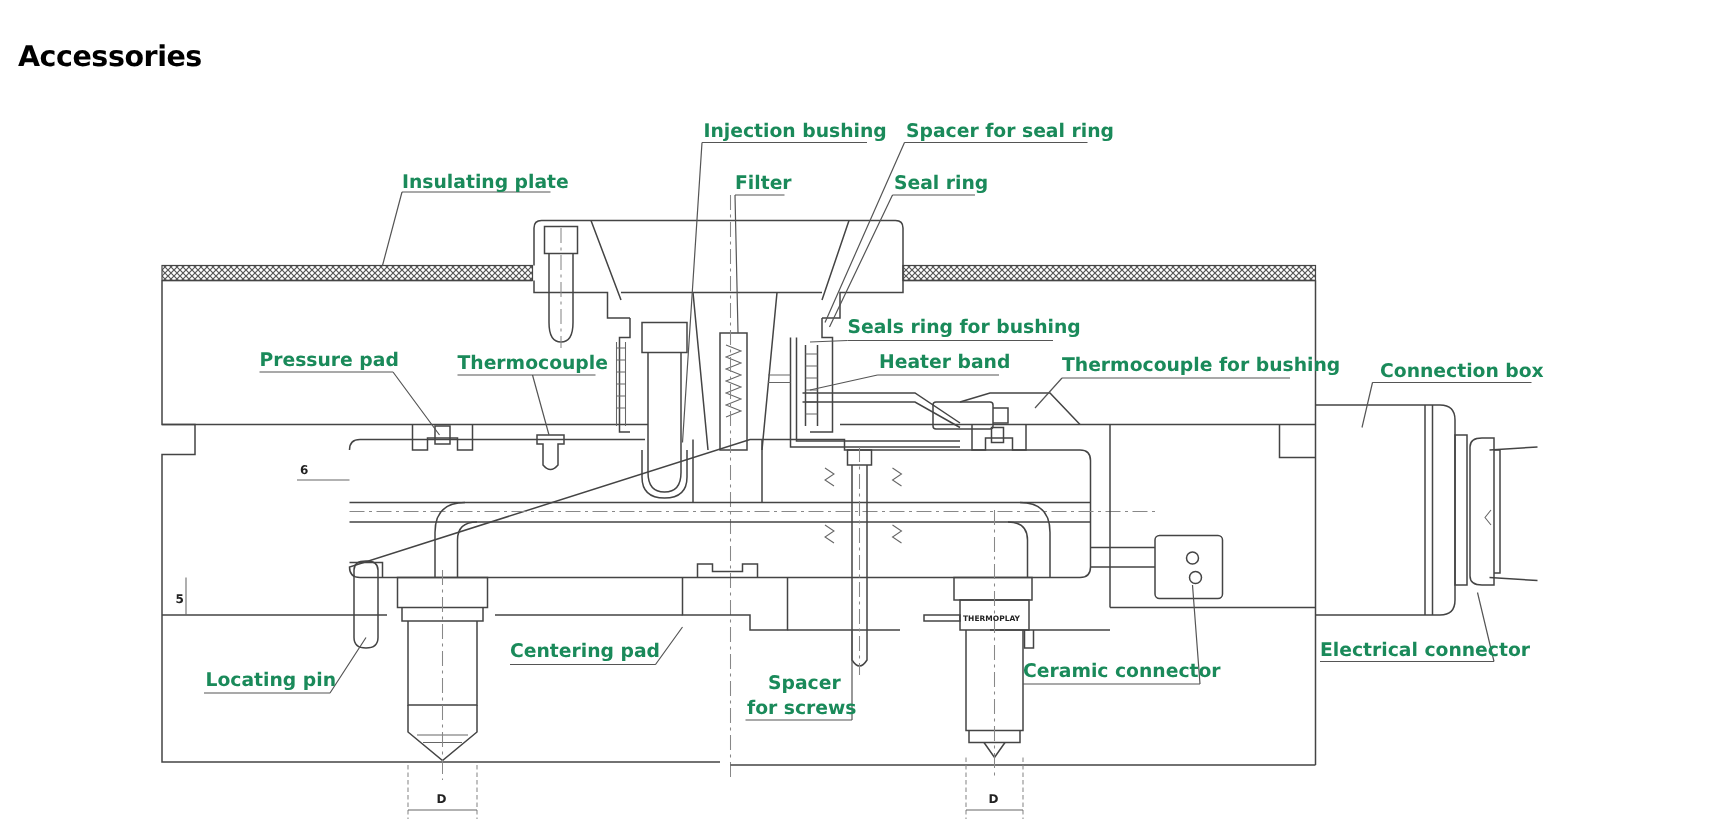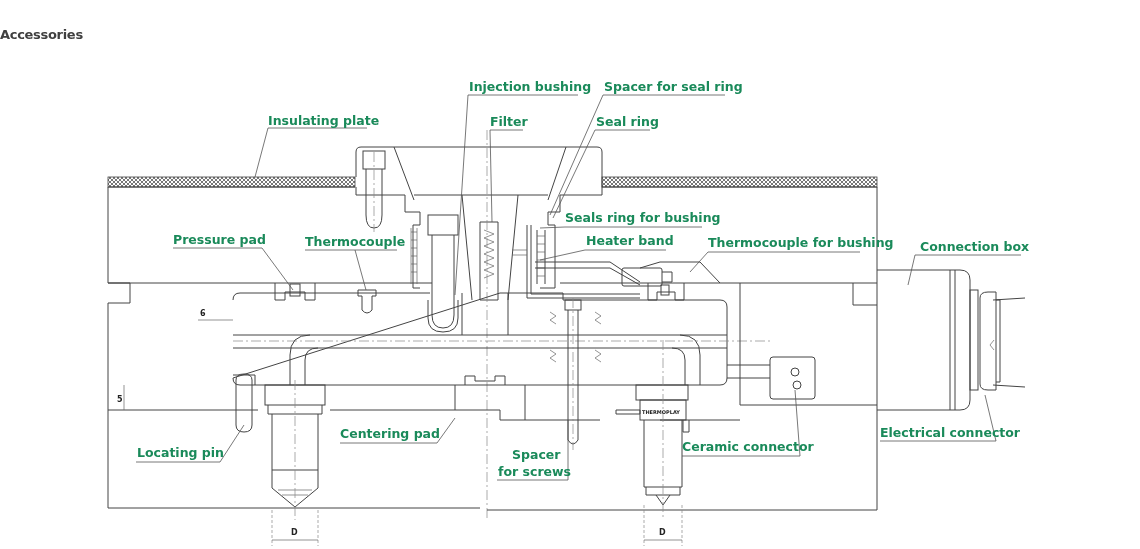--- a/index.html
+++ b/index.html
@@ -1,17 +1,17 @@
 <!DOCTYPE html>
 <html><head>
 <meta charset="utf-8">
 <style>
   html, body { margin: 0; padding: 0; background: #ffffff; }
   body { width: 1140px; height: 549px; position: relative; overflow: hidden; font-family: "DejaVu Sans", sans-serif; }
-  .title { position: absolute; left: 0; top: 27px; font-size: 13px; font-weight: bold; color: #404040; letter-spacing: -0.3px; }
+  .title { position: absolute; left: 12px; top: 27px; font-size: 19px; font-weight: bold; color: #000000; letter-spacing: -0.3px; }
   svg.drawing { position: absolute; left: 0; top: 0; }
   .lbl { font-family: "DejaVu Sans", sans-serif; font-weight: bold; font-size: 12.5px; fill: #1a8a5a; }
   .ln { stroke: #444; stroke-width: 1; fill: none; }
   .thin { stroke: #666; stroke-width: 0.7; fill: none; }
   .center { stroke: #888; stroke-width: 0.7; fill: none; stroke-dasharray: 10 3 2 3; }
   .dash { stroke: #888; stroke-width: 0.7; fill: none; stroke-dasharray: 3 2; }
   .leader { stroke: #555; stroke-width: 0.8; fill: none; }
   .dim { font-family: "DejaVu Sans", sans-serif; font-size: 8px; fill: #222; font-weight: bold; }
 </style>
 </head>

